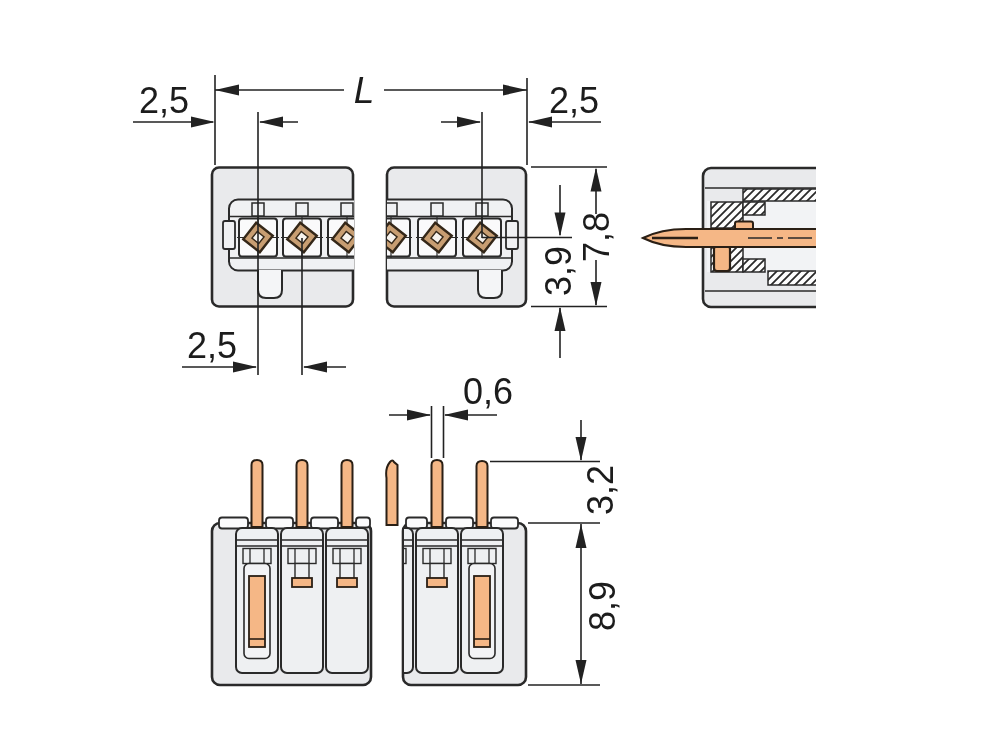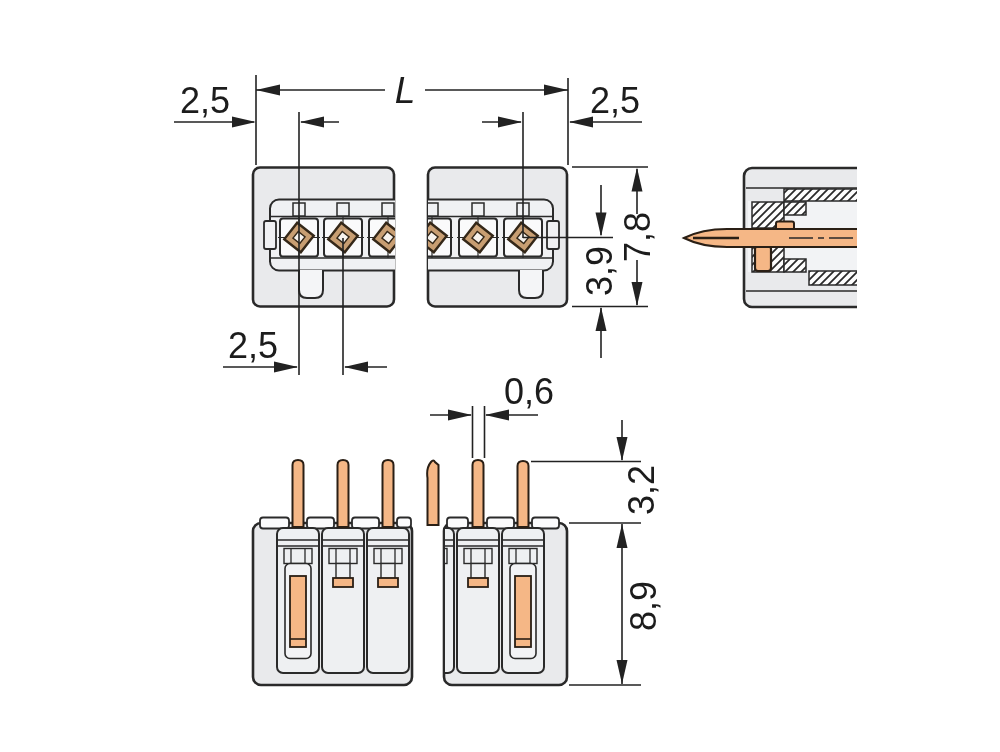--- a/index.html
+++ b/index.html
@@ -1,16 +1,16 @@
 <!DOCTYPE html>
 <html><head>
 <meta charset="utf-8">
 <style>
   html,body{margin:0;padding:0;background:#ffffff;}
-  .page{position:relative;width:816px;height:752px;background:#ffffff;overflow:hidden;margin-left:41px;}
+  .page{position:relative;width:816px;height:752px;background:#ffffff;overflow:hidden;}
   svg{display:block;}
   text{font-family:"Liberation Sans","DejaVu Sans",sans-serif;fill:#1c1c1c;}
   .dim-t{font-size:36px;}
   .dim-i{font-size:37px;font-style:italic;}
 </style>
 </head>
 <body>
 
 <div class="page">
 <svg width="1000" height="752" viewBox="0 0 1000 752">

